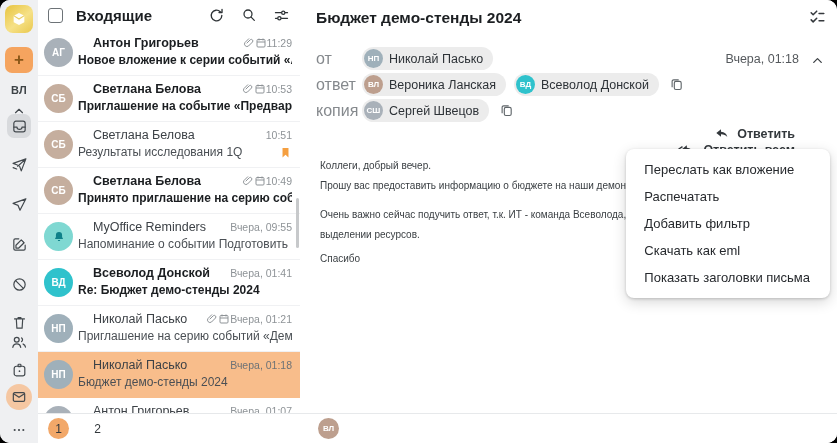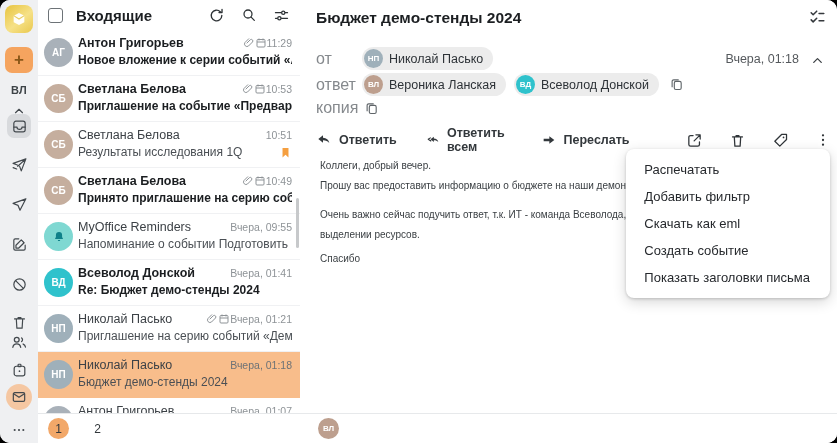--- a/index.html
+++ b/index.html
@@ -20,21 +20,21 @@
   .list{position:absolute;left:38px;top:0;bottom:0;width:262px;background:#fff;border-right:1px solid #dfe1e3;}
   .list-head{position:absolute;left:0;top:0;right:0;height:30px;display:flex;align-items:center;padding:1px 10px;box-sizing:border-box;}
   .cbx{width:13px;height:13px;border:1.5px solid #6d7377;border-radius:3px;background:#fff;}
   .list-title{margin-left:13px;font-size:15px;font-weight:bold;color:#1c1f22;flex:1;}
   .list-head .hicon{margin-left:16px;color:#2e3336;}
   .rows{position:absolute;left:0;top:30px;right:0;height:384px;overflow:hidden;}
   .row{position:relative;height:46px;border-bottom:1px solid #f0f1f3;padding:6px 8px 0 40px;box-sizing:border-box;}
   .row.sel{background:#f8bd8b;border-bottom-color:#f8bd8b;}
   .row .av{position:absolute;left:6px;top:8px;width:29px;height:29px;border-radius:50%;display:flex;align-items:center;justify-content:center;
     font-size:10px;font-weight:bold;color:#fff;}
-  .row .l1{display:flex;align-items:center;}
+  .row .l1{display:flex;align-items:center;margin-left:15px;}
   .row .name{font-size:12.5px;color:#3c4146;flex:1;white-space:nowrap;overflow:hidden;}
   .row.unread .name{font-weight:bold;color:#1b1e21;}
   .row .meta{display:flex;align-items:center;gap:0;color:#8e9397;font-size:10.5px;white-space:nowrap;}
   .row .l2{display:flex;align-items:center;margin-top:3px;}
   .row .subj{font-size:12px;color:#4a4f54;white-space:nowrap;overflow:hidden;flex:1;}
   .row.unread .subj{font-weight:bold;color:#1b1e21;}
   .list-foot{position:absolute;left:0;bottom:0;right:0;height:29px;background:#fff;border-top:1px solid #e6e8ea;
     display:flex;align-items:center;padding-left:10px;gap:18px;z-index:3;}
   .pg{width:21px;height:21px;border-radius:50%;display:flex;align-items:center;justify-content:center;font-size:12px;color:#33383c;}
   .pg.cur{background:#f2a869;}
@@ -45,21 +45,21 @@
   .tasks-btn{position:absolute;right:10px;top:8px;color:#35393d;}
   .hdr-row{position:absolute;left:16px;display:flex;align-items:center;gap:8px;}
   .hdr-label{width:38px;font-size:16px;color:#85898d;}
   .chip{display:inline-flex;align-items:center;height:23px;background:#ececec;border-radius:12px;padding-right:10px;gap:6px;}
   .chip .cav{width:19px;height:19px;border-radius:50%;margin-left:2px;display:flex;align-items:center;justify-content:center;
     font-size:8px;font-weight:bold;color:#fff;}
   .chip .cname{font-size:12.5px;color:#2d3237;}
   .copy-ic{color:#5f6569;margin-left:2px;}
   .rdate{position:absolute;right:38px;top:52px;font-size:12.5px;color:#55595d;}
   .collapse{position:absolute;right:12px;top:53px;color:#3a3f43;}
-  .toolbar{position:absolute;left:16px;top:126px;right:12px;display:flex;align-items:center;}
+  .toolbar{position:absolute;left:16px;top:126px;right:12px;display:flex;align-items:flex-end;flex-direction:column;}
   .tact{display:flex;align-items:center;gap:7px;font-size:12.5px;font-weight:bold;color:#33383c;margin-right:30px;cursor:pointer;}
   .tspace{flex:1;}
   .ticon{color:#303539;margin-left:26px;cursor:pointer;}
   .body{position:absolute;left:20px;top:156px;right:200px;font-size:10px;color:#393e42;}
   .bline{height:19.5px;line-height:19.5px;white-space:nowrap;}
   .bgap1{height:10px;} .bgap2{height:5px;}
   .menu{position:absolute;right:7px;top:149px;background:#fff;border-radius:8px;box-shadow:0 1px 3px rgba(0,0,0,.18),0 4px 14px rgba(0,0,0,.16);
     padding:7px 0;z-index:10;}
   .mitem{height:27px;line-height:27px;padding:0 20px 0 18px;font-size:13px;color:#26292d;white-space:nowrap;cursor:pointer;}
   .reply-bar{position:absolute;left:0;right:0;bottom:0;height:29px;border-top:1px solid #e7e9eb;display:flex;align-items:center;padding-left:18px;gap:10px;background:#fff;}
@@ -372,20 +372,24 @@
       <span class="copy-ic">
         <svg width="15" height="15" viewBox="0 0 24 24" fill="none" stroke="currentColor" stroke-width="1.8" stroke-linejoin="round">
             <rect x="8.5" y="7" width="11" height="13" rx="2.5"></rect>
             <path d="M15.5 4.5h-8a2.5 2.5 0 0 0-2.5 2.5v9.5"></path>
           </svg>
       </span>
     </div>
 
     <div class="hdr-row" style="top:99px">
       <div class="hdr-label">копия</div>
+      <div class="chip">
+        <span class="cav" style="background:#a9b1b9">СШ</span>
+        <span class="cname">Сергей Швецов</span>
+      </div>
       <span class="copy-ic">
         <svg width="15" height="15" viewBox="0 0 24 24" fill="none" stroke="currentColor" stroke-width="1.8" stroke-linejoin="round">
             <rect x="8.5" y="7" width="11" height="13" rx="2.5"></rect>
             <path d="M15.5 4.5h-8a2.5 2.5 0 0 0-2.5 2.5v9.5"></path>
           </svg>
       </span>
     </div>
 
     <div class="toolbar">
       <div class="tact">
@@ -438,24 +442,24 @@
       <div class="bline">Коллеги, добрый вечер.</div>
       <div class="bline">Прошу вас предоставить информацию о бюджете на наши демонстраци</div>
       <div class="bgap1"></div>
       <div class="bline">Очень важно сейчас подучить ответ, т.к. ИТ - команда Всеволода, уже</div>
       <div class="bline">выделении ресурсов.</div>
       <div class="bgap2"></div>
       <div class="bline">Спасибо</div>
     </div>
 
     <div class="menu">
+      <div class="mitem">Переслать как вложение</div>
       <div class="mitem">Распечатать</div>
       <div class="mitem">Добавить фильтр</div>
       <div class="mitem">Скачать как eml</div>
-      <div class="mitem">Создать событие</div>
       <div class="mitem">Показать заголовки письма</div>
     </div>
 
     <div class="reply-bar">
       <div class="reply-av">ВЛ</div>
     </div>
   </div>
 
 </div>
 

